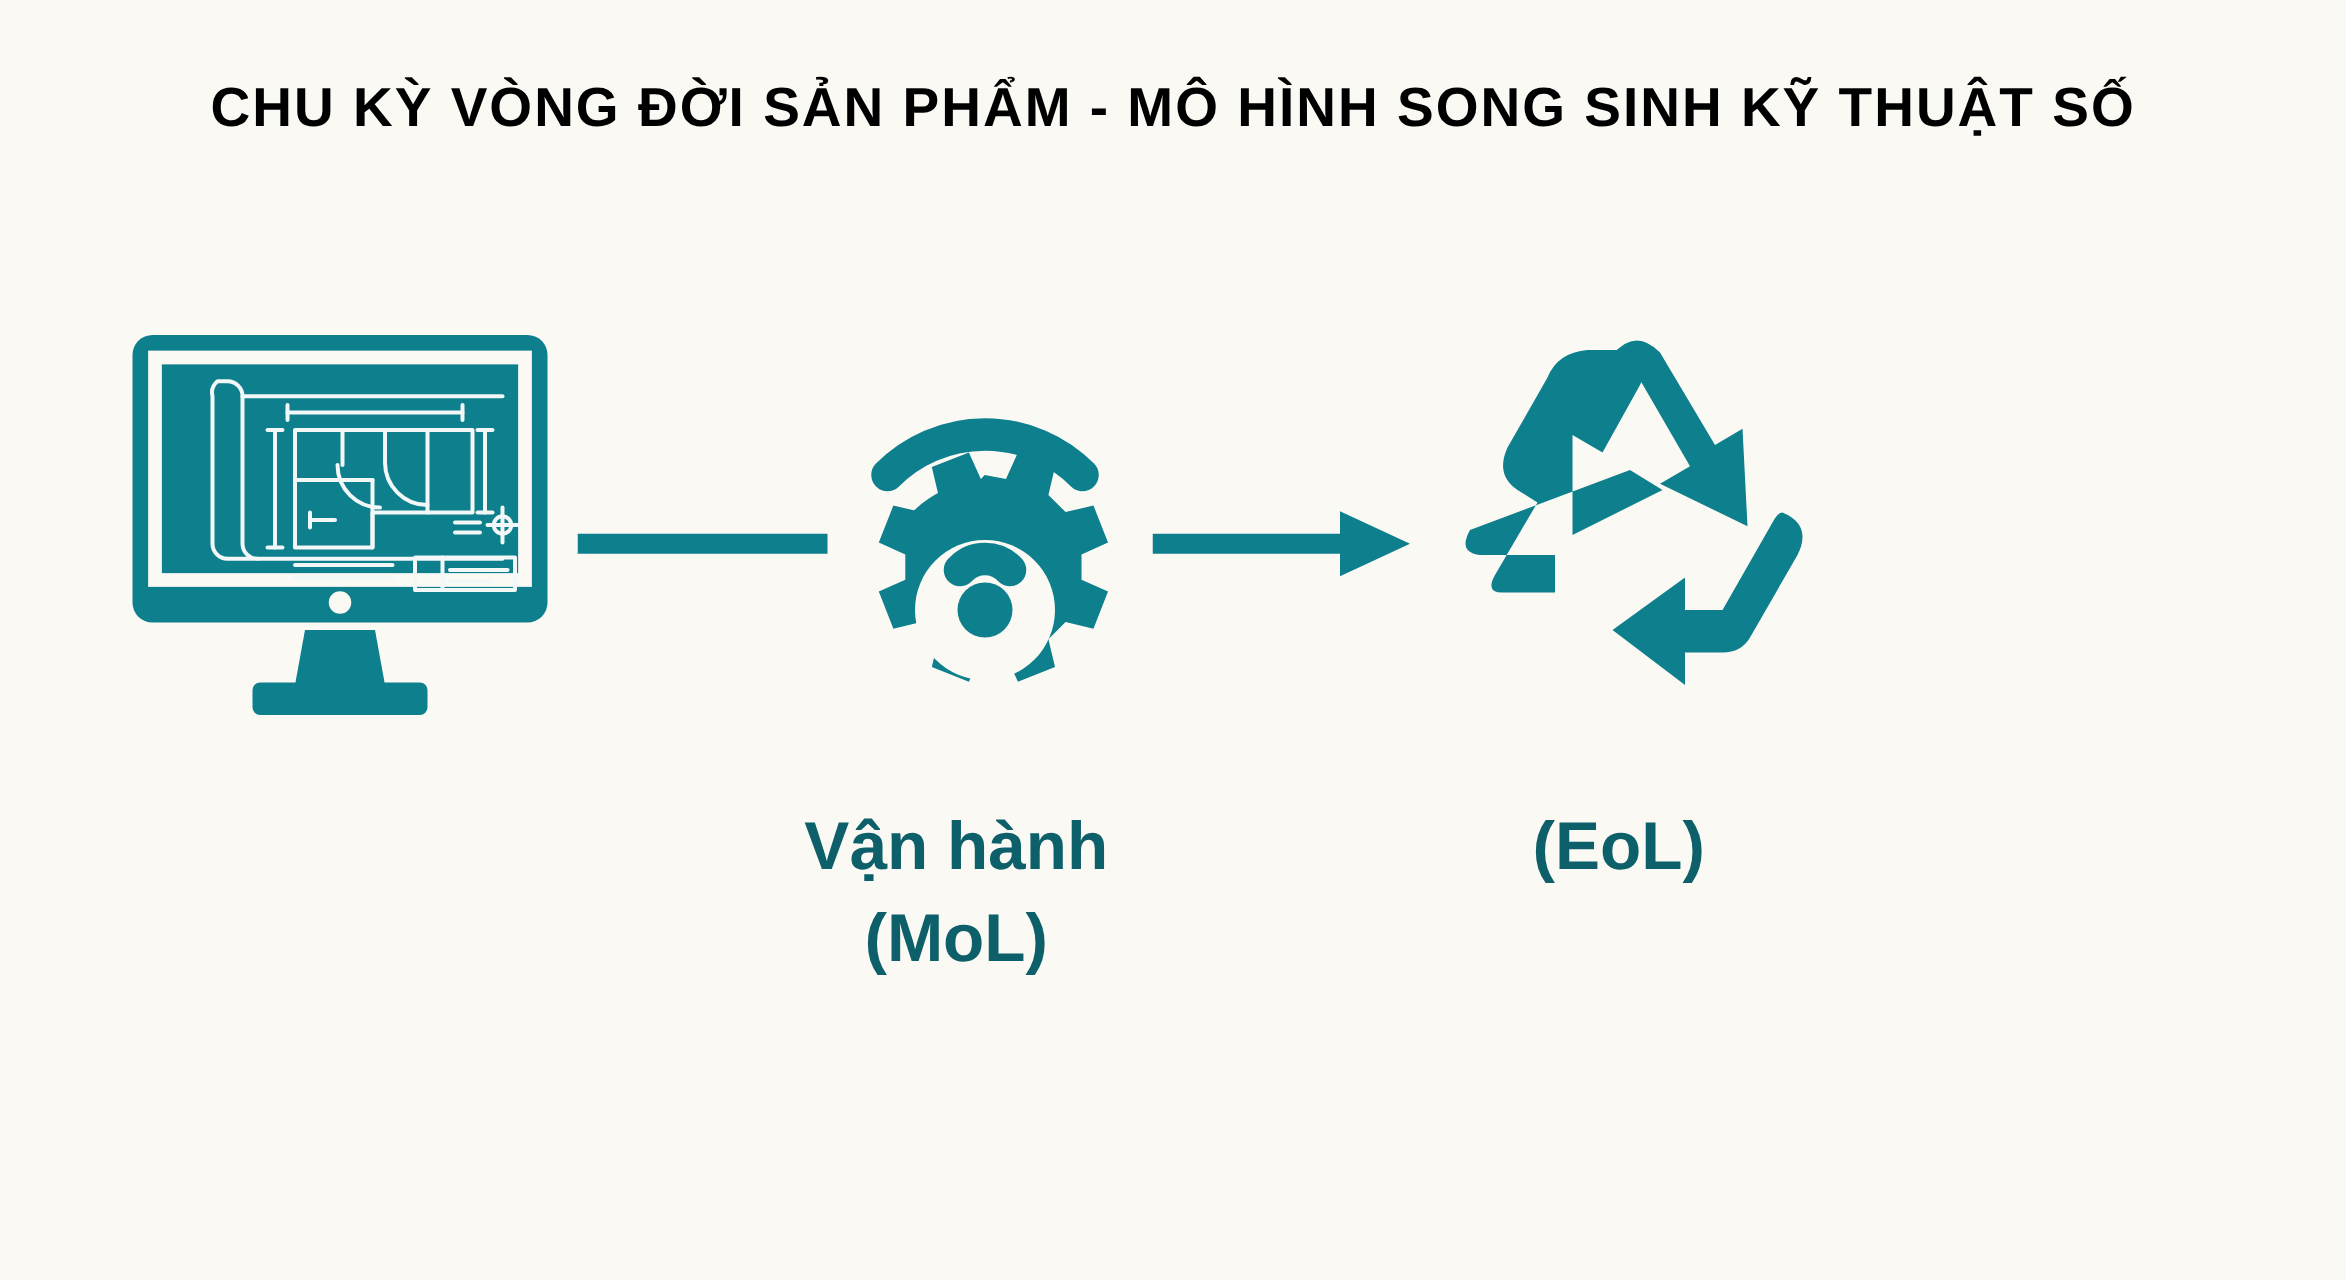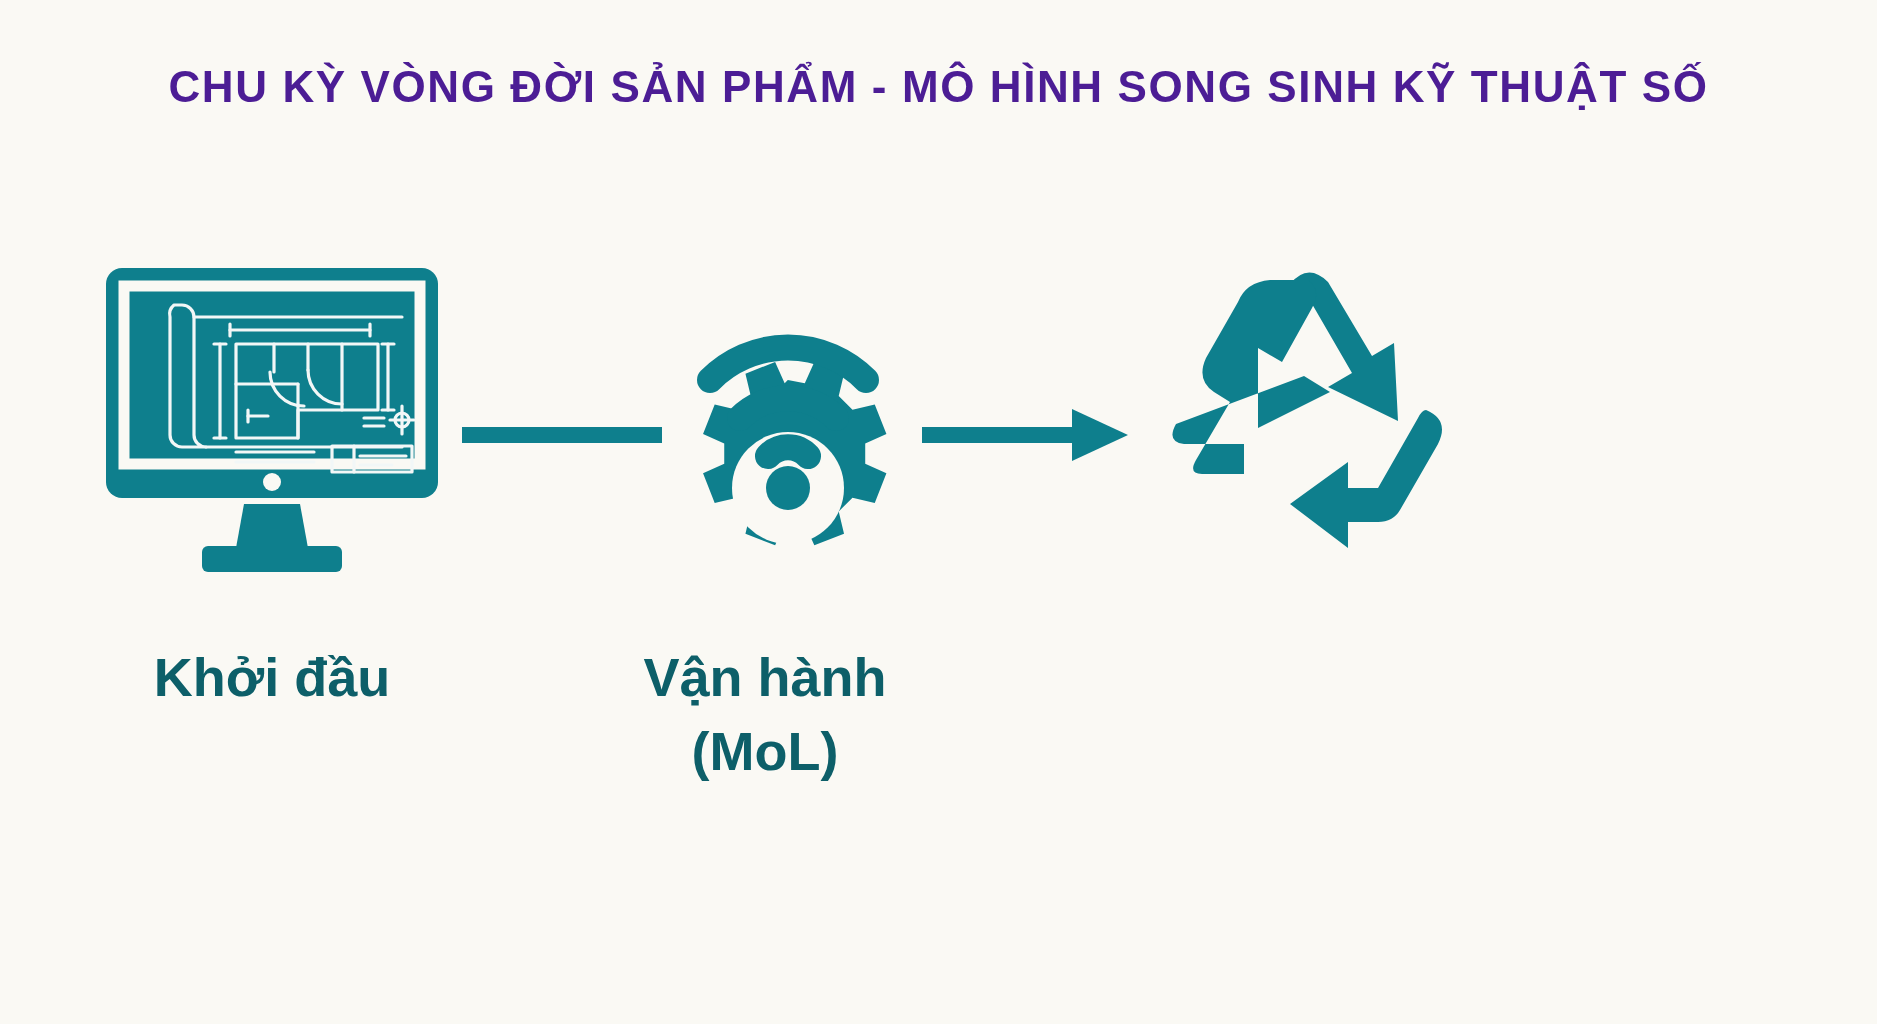--- a/index.html
+++ b/index.html
@@ -27,21 +27,21 @@
     left: 0;
     width: 100%;
     text-align: center;
   }
   .title-text {
     display: inline-block;
     font-family: "Liberation Sans", sans-serif;
     font-size: 44px;
     font-weight: bold;
     letter-spacing: 1.6px;
-    color: #4c1d95;
+    color: #000000;
     white-space: nowrap;
   }
 
   
   .stages {
     position: absolute;
     top: 255px;
     left: 0;
     width: 100%;
     height: 360px;
@@ -248,25 +248,25 @@
   <div class="connector" id="connector-2">
     <svg width="220" height="60" viewBox="0 0 220 60" xmlns="http://www.w3.org/2000/svg">
       <rect x="0" y="22" width="160" height="16" fill="#0e7f8d"></rect>
       <path d="M150 4 L206 30 L150 56 Z" fill="#0e7f8d"></path>
     </svg>
   </div>
 
   <div class="labels">
 
     <div class="label-block" id="label-bol">
-      <span class="label-line">Khởi đầu</span>
     </div>
 
     <div class="label-block" id="label-mol">
       <span class="label-line">Vận hành</span>
       <span class="label-line">(MoL)</span>
     </div>
 
     <div class="label-block" id="label-eol">
+      <span class="label-line">(EoL)</span>
     </div>
   </div>
 
 </div>
 
 </body></html>

